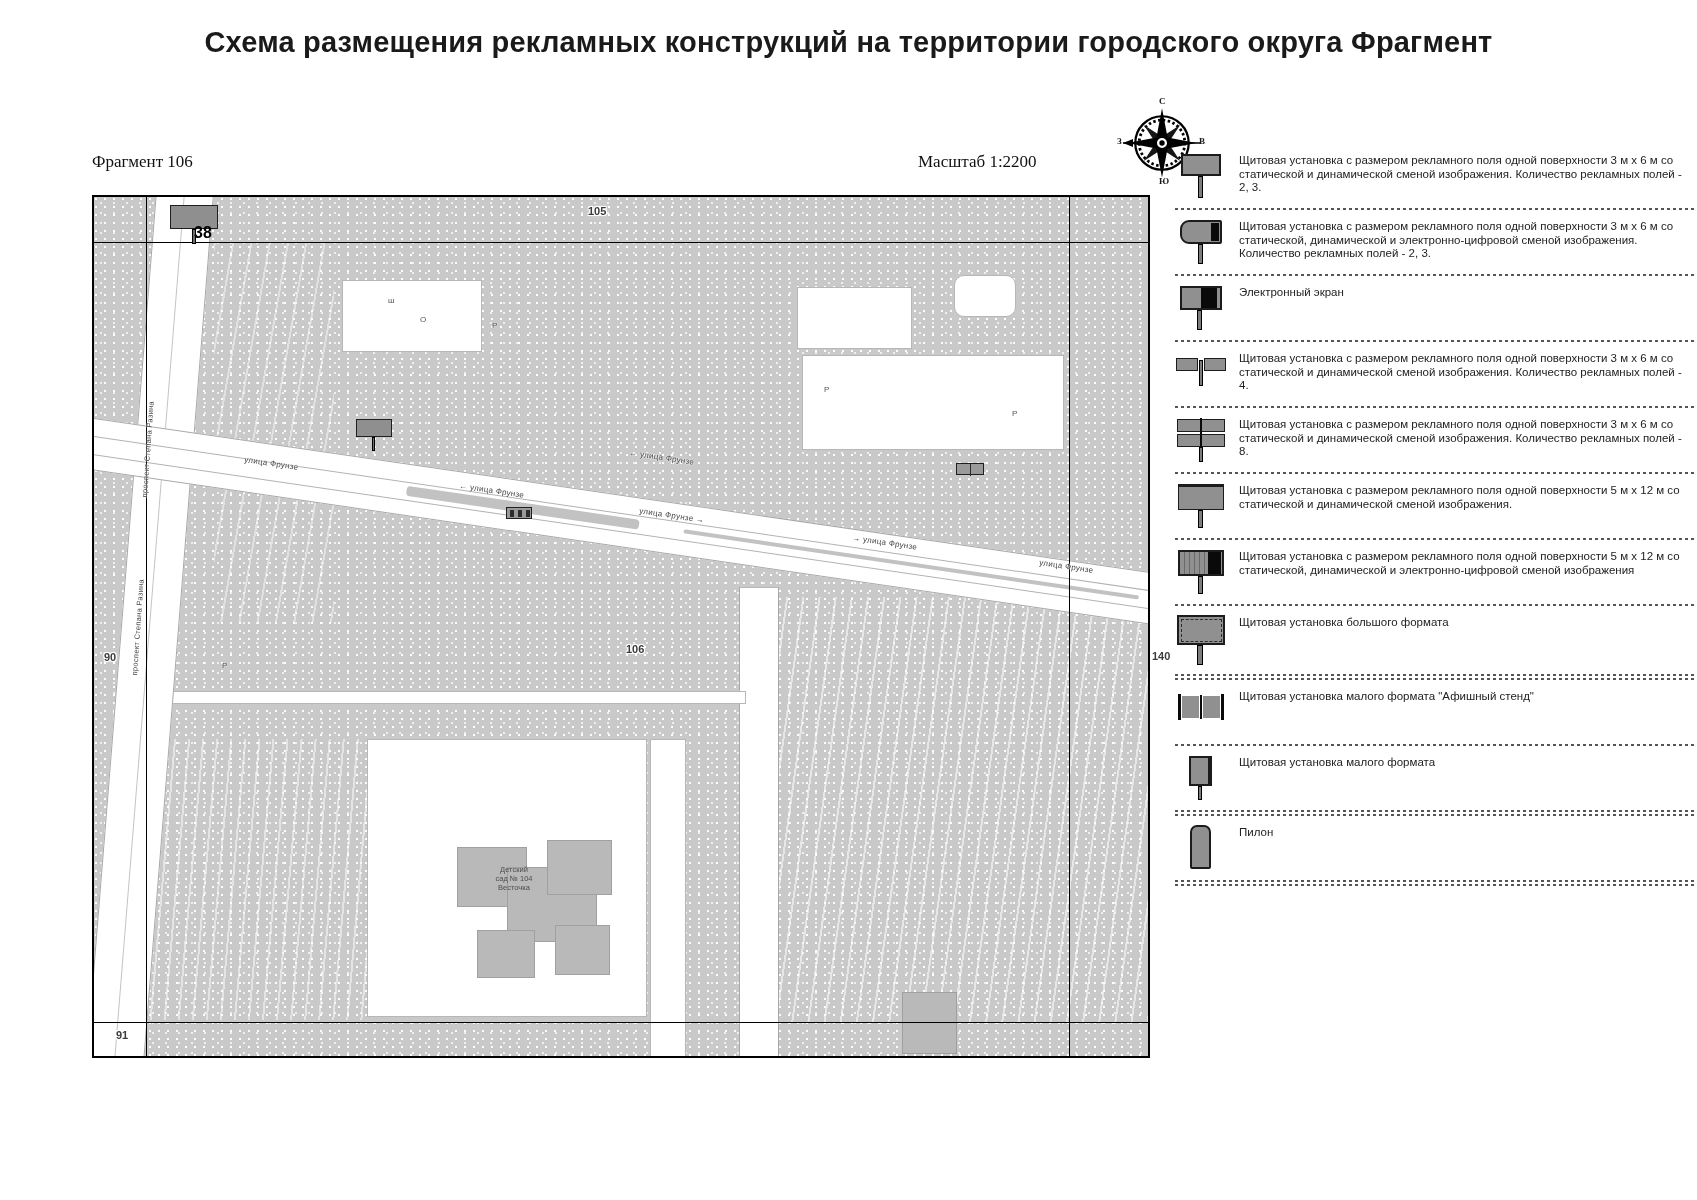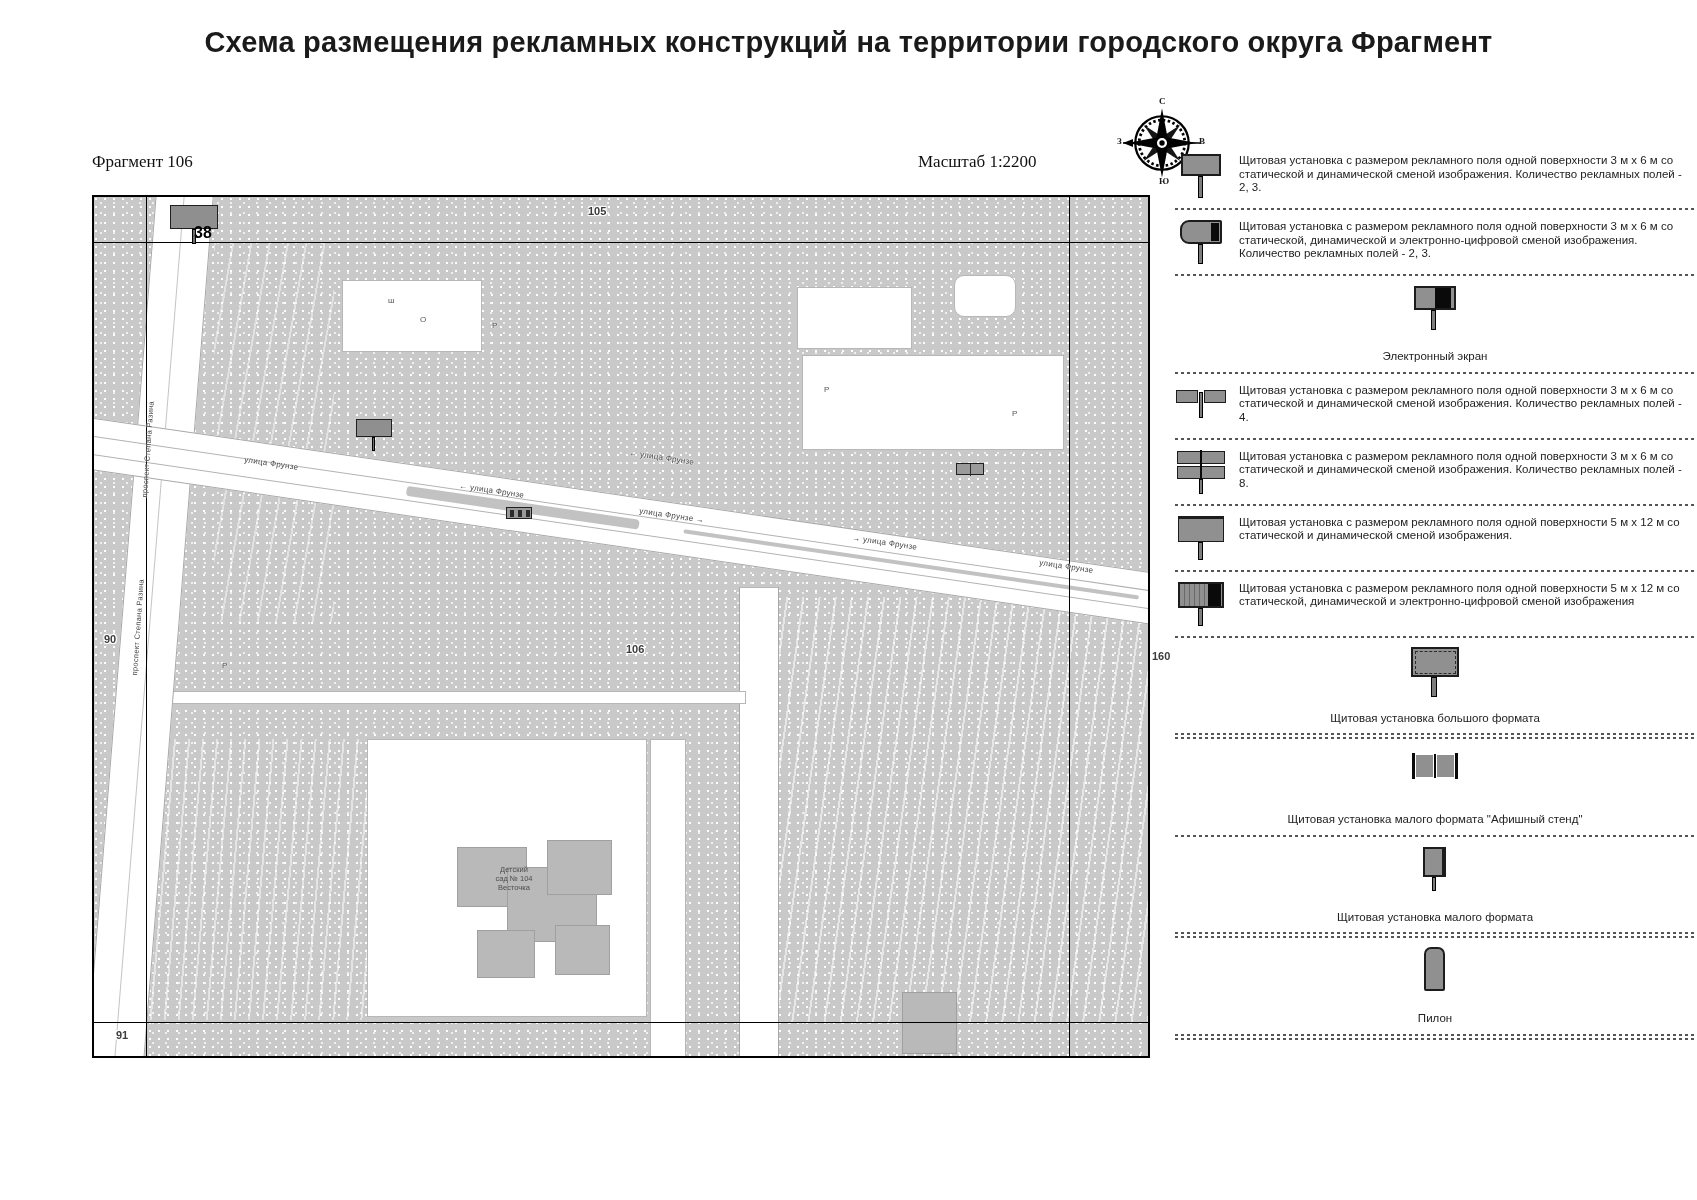--- a/index.html
+++ b/index.html
@@ -30,21 +30,21 @@
   .tiny{position:absolute;font-size:8px;color:#555;text-shadow:0 0 2px #fff;}
   .marker38{position:absolute;font-size:16px;font-weight:800;color:#000;}
   .mpanel{position:absolute;background:#8f8f8f;border:1px solid #1f1f1f;box-sizing:border-box;}
   .mpole{position:absolute;background:#6f6f6f;border:1px solid #000;box-sizing:border-box;}
   
   .compass{left:1123px;top:98px;width:78px;height:86px;}
   .cletter{position:absolute;font-size:9px;font-weight:700;font-family:"Liberation Serif",serif;}
   
   .legend{left:1175px;top:146px;width:520px;}
   .litem{display:flex;gap:12px;padding:6px 0;align-items:flex-start;}
-  .litem.mid{align-items:center;flex-direction:column;}
+  .litem.mid{align-items:flex-start;}
   .ltext{font-size:11.5px;line-height:13.6px;color:#222;padding-top:2px;max-width:450px;}
   .lsep{height:2px;margin:2px 0;background:repeating-linear-gradient(90deg,#555 0 3px,transparent 3px 6px);}
   .ic{position:relative;width:52px;height:48px;flex:0 0 52px;}
   .pnl{position:absolute;background:#909090;border:1px solid #1c1c1c;box-sizing:border-box;}
   .pole{position:absolute;background:#7d7d7d;border:1px solid #000;box-sizing:border-box;}
   .blk{position:absolute;background:#0a0a0a;}
 </style>
 </head>
 <body>
 
@@ -126,21 +126,21 @@
   <span class="streetlbl" style="left:545px;top:314px;transform:rotate(8.3deg);">улица Фрунзе →</span>
   <span class="streetlbl" style="left:758px;top:341px;transform:rotate(8.3deg);">→ улица Фрунзе</span>
   <span class="streetlbl" style="left:945px;top:365px;transform:rotate(8.3deg);">улица Фрунзе</span>
   <span class="streetlbl" style="left:535px;top:256px;transform:rotate(8.3deg);">← улица Фрунзе</span>
 
   <span class="streetlbl" style="left:46px;top:300px;transform:rotate(-86deg);transform-origin:0 0;font-size:7.5px;">проспект Степана Разина</span>
   <span class="streetlbl" style="left:36px;top:478px;transform:rotate(-86deg);transform-origin:0 0;font-size:7.5px;">проспект Степана Разина</span>
 
   <span class="fragnum" style="left:494px;top:8px;">105</span>
   <span class="fragnum" style="left:532px;top:446px;">106</span>
-  <span class="fragnum" style="left:10px;top:436px;">90</span>
+  <span class="fragnum" style="left:10px;top:454px;">90</span>
   <span class="fragnum" style="left:22px;top:832px;">91</span>
 
   <div class="mpanel" style="left:76px;top:8px;width:48px;height:24px;"></div>
   <div class="mpole" style="left:98px;top:32px;width:4px;height:15px;"></div>
   <span class="marker38" style="left:100px;top:27px;">38</span>
 
   <div class="mpanel" style="left:262px;top:222px;width:36px;height:18px;"></div>
   <div class="mpole" style="left:278px;top:240px;width:3px;height:14px;"></div>
 
   <div class="mpanel" style="left:412px;top:310px;width:26px;height:12px;background:#9a9a9a;">
@@ -153,21 +153,21 @@
   </div>
 
   <span class="tiny" style="left:398px;top:124px;">Р</span>
   <span class="tiny" style="left:730px;top:188px;">Р</span>
   <span class="tiny" style="left:918px;top:212px;">Р</span>
   <span class="tiny" style="left:128px;top:464px;">Р</span>
   <span class="tiny" style="left:294px;top:99px;">ш</span>
   <span class="tiny" style="left:326px;top:118px;">О</span>
 </div>
 
-<span class="abs fragnum" style="left:1152px;top:650px;">160</span>
+<span class="abs fragnum" style="left:1152px;top:650px;">140</span>
 
 <div class="abs legend">
 
   <div class="litem">
     <div class="ic">
       <div class="pnl" style="left:6px;top:2px;width:40px;height:22px;border-width:2px;"></div>
       <div class="pole" style="left:23px;top:24px;width:5px;height:22px;"></div>
     </div>
     <div class="ltext">Щитовая установка с размером рекламного поля одной поверхности 3 м х 6 м со статической и динамической сменой изображения. Количество рекламных полей - 2, 3.</div>
   </div>

